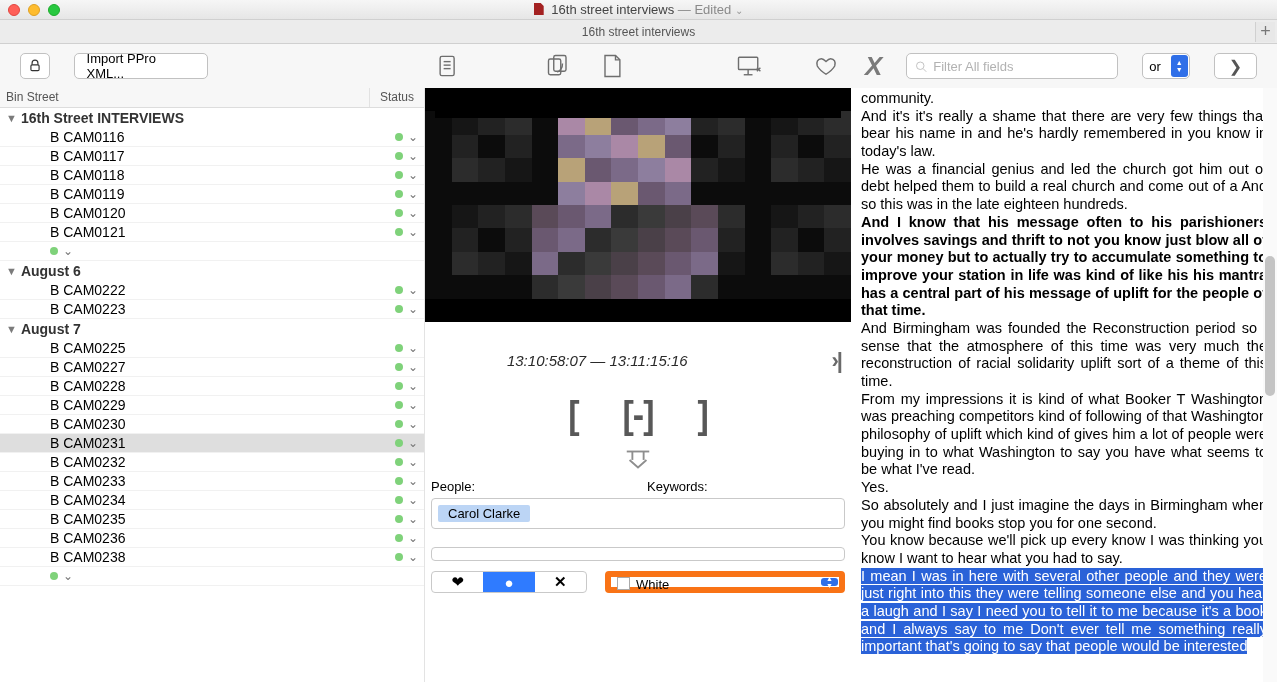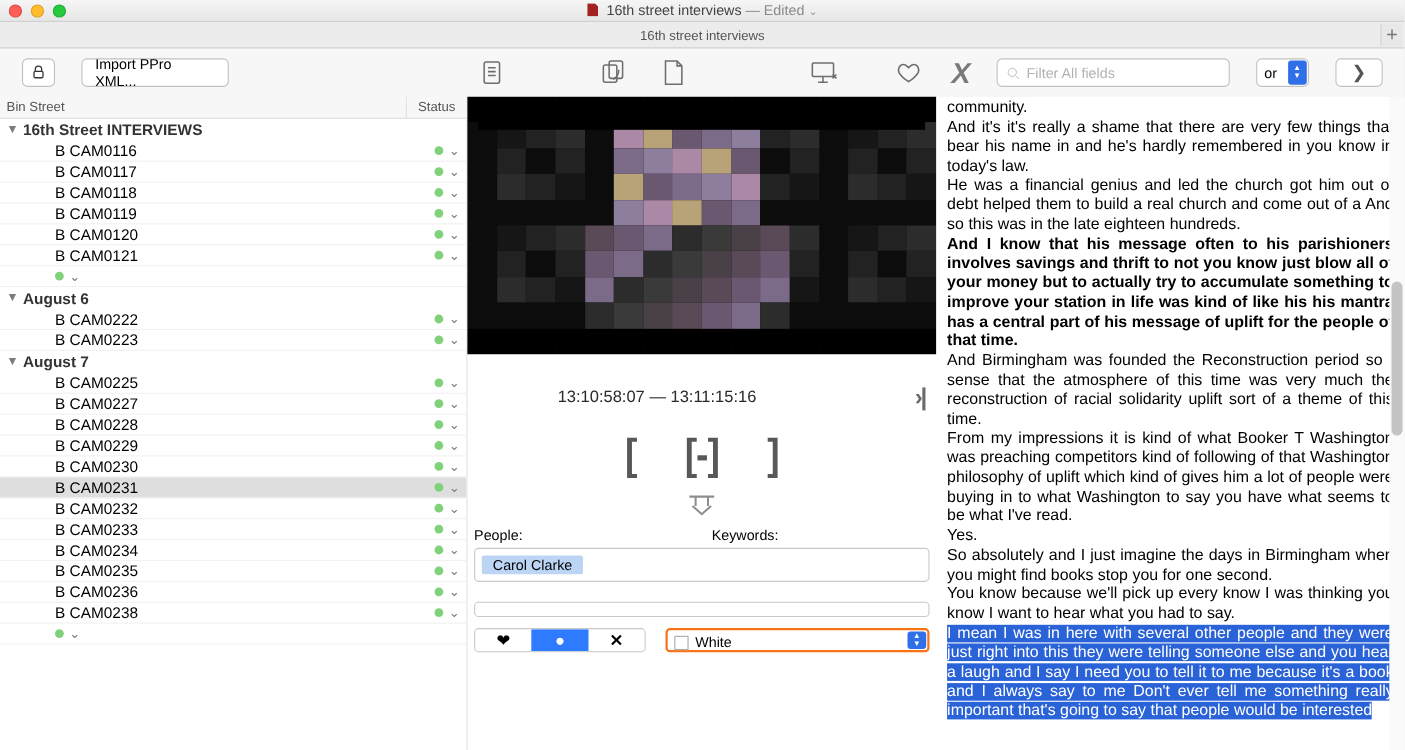--- a/index.html
+++ b/index.html
@@ -123,40 +123,40 @@
 .binrow .dot{ width:8px; height:8px; border-radius:50%; background:#7fd27a; margin-right:5px;}
 .binrow .dd{ color:#777; font-size:12px; margin-right:6px;}
 
 
 .viewer{ margin:0 0 8px 0; height:234px; background:#0d0d0d; position:relative; overflow:hidden;}
 .viewer .topstrip{ position:absolute; top:8px; left:10px; right:10px; height:22px; background:#000;}
 .viewer .botstrip{ position:absolute; bottom:8px; left:10px; right:10px; height:12px; background:rgba(0,0,0,.6);}
 .pix{ position:absolute; inset:0; display:grid; grid-template-columns:repeat(16,1fr); grid-template-rows:repeat(10,1fr);}
 .pix div{}
 .tcrow{ display:flex; align-items:center; padding:6px 10px; color:#2a2a2a; font-size:15px;}
-.tcrow .tc{ margin:16px auto; }
+.tcrow .tc{ margin:16px auto;font-style:italic; }
 .tcrow .skip{ margin-left:auto; color:#6a6a6a; font-size:22px; font-weight:600; letter-spacing:-2px;}
 .bracketrow{ display:flex; justify-content:center; gap:44px; color:#585858; font-size:34px; font-weight:800; font-family:"Arial Black",Arial; letter-spacing:-1px; padding:4px 0;}
 .bracketrow span{ transform:scaleY(1.15);}
 .downrow{ text-align:center; padding:10px 0 6px 0; color:#8e8e8e; }
 .downrow svg{ width:30px; height:22px; stroke:#8e8e8e; fill:none; stroke-width:2;}
 .metahdr{ display:flex; gap:18px; padding:0 6px 4px 6px; font-size:13px; }
 .metahdr div{ flex:1;}
 .panes{ display:flex; gap:18px; padding:0 6px 10px 6px;flex-direction:column;}
 .pane{ flex:1; height:110px; border:1px solid #c9c9c9; border-radius:4px; background:#fff; padding:6px;}
 .tag{ display:inline-block; background:#bcd5f5; border-radius:2px; padding:1px 10px; font-size:13px;}
 .bottomrow{ display:flex; gap:18px; padding:0 6px; align-items:center;}
 .segctrl{ display:flex; height:22px; border:1px solid #c9c9c9; border-radius:4px; overflow:hidden; min-width:156px;}
 .segctrl .seg{ flex:1; display:flex; align-items:center; justify-content:center; font-size:15px;}
 .segctrl .seg.on{ background:#2f7bff; color:#fff;}
 .segctrl .seg.heart{ color:#000;}
 .segctrl .seg.x{ font-weight:800;}
 .colorsel{
-  flex:1; height:22px; border:2px solid #f97316; border-radius:4px; background:#fff;
-  display:flex; align-items:flex-end; padding:0 6px; position:relative;
+  flex:1; height:22px; border:6px solid #f97316; border-radius:4px; background:#fff;
+  display:flex; align-items:flex-start; padding:0 6px; position:relative;
 }
 .colorsel .sw{ width:13px; height:13px; background:#fff; border:1px solid #aaa; margin-right:6px;}
 .colorsel .sel{
   position:absolute; right:1px; top:1px; bottom:1px; width:17px;
   background:#2f6fe8; border-radius:3px; display:flex; flex-direction:column;
   align-items:center; justify-content:center; color:#fff; font-size:7px; line-height:7px;
 }
 
 
 .transcript{ flex:1; overflow:auto; padding:2px 10px 6px 10px; font-size:14.5px; line-height:1.22; text-align:justify;}

